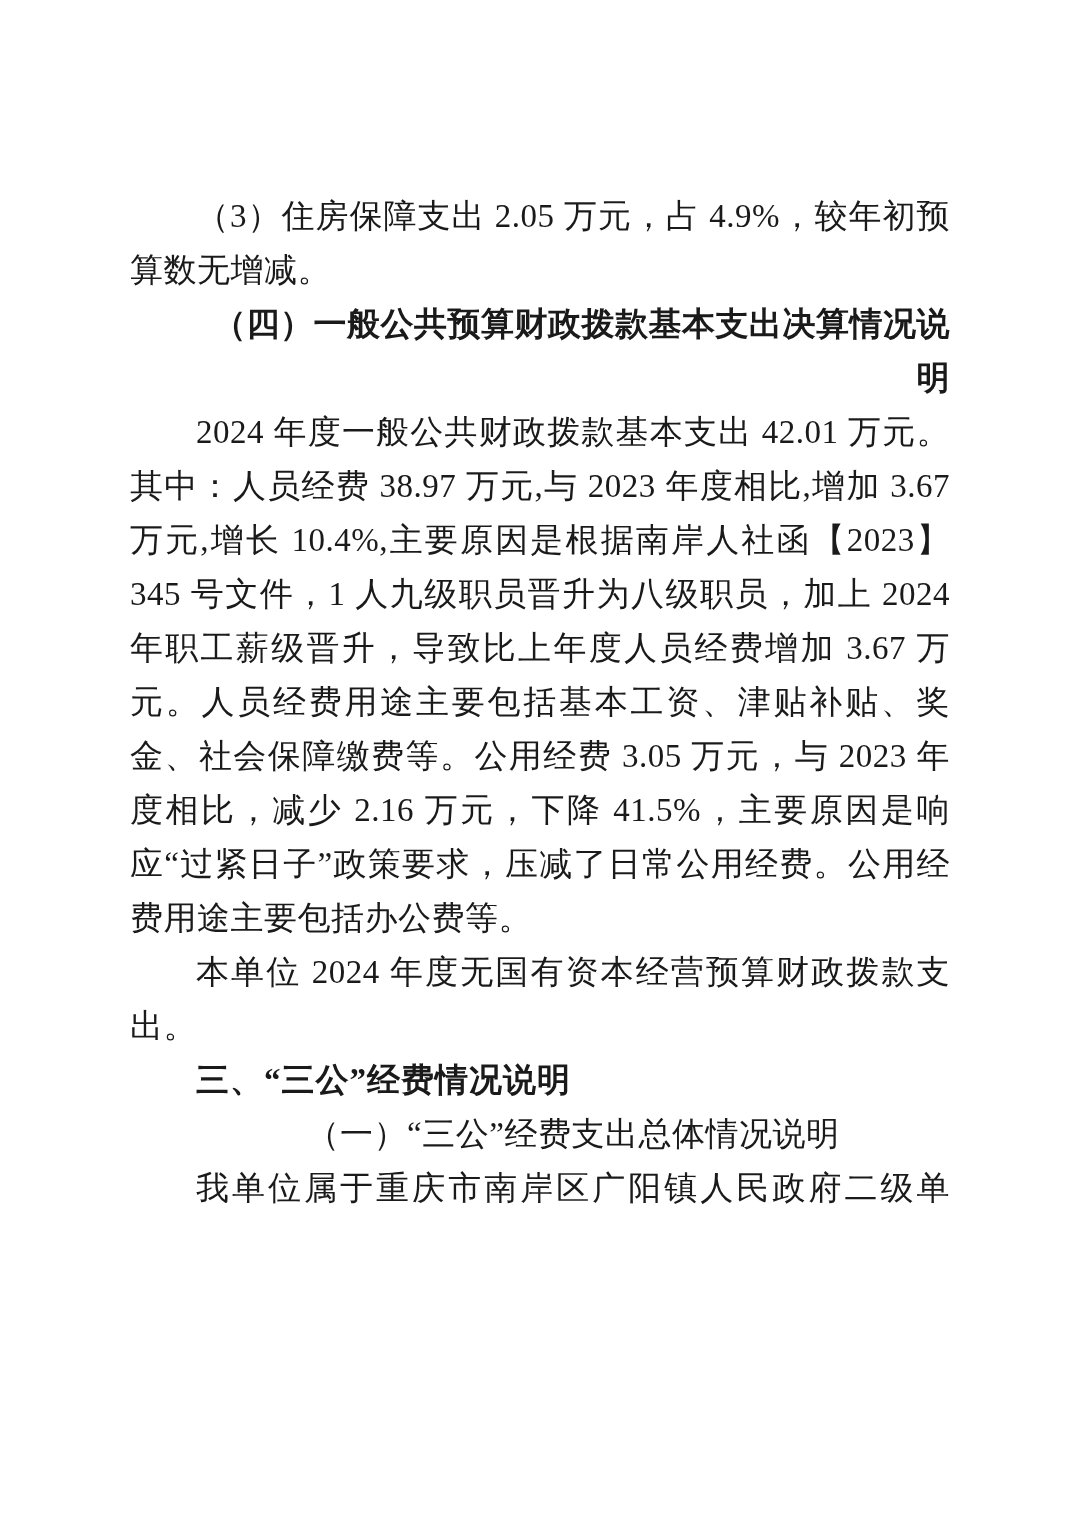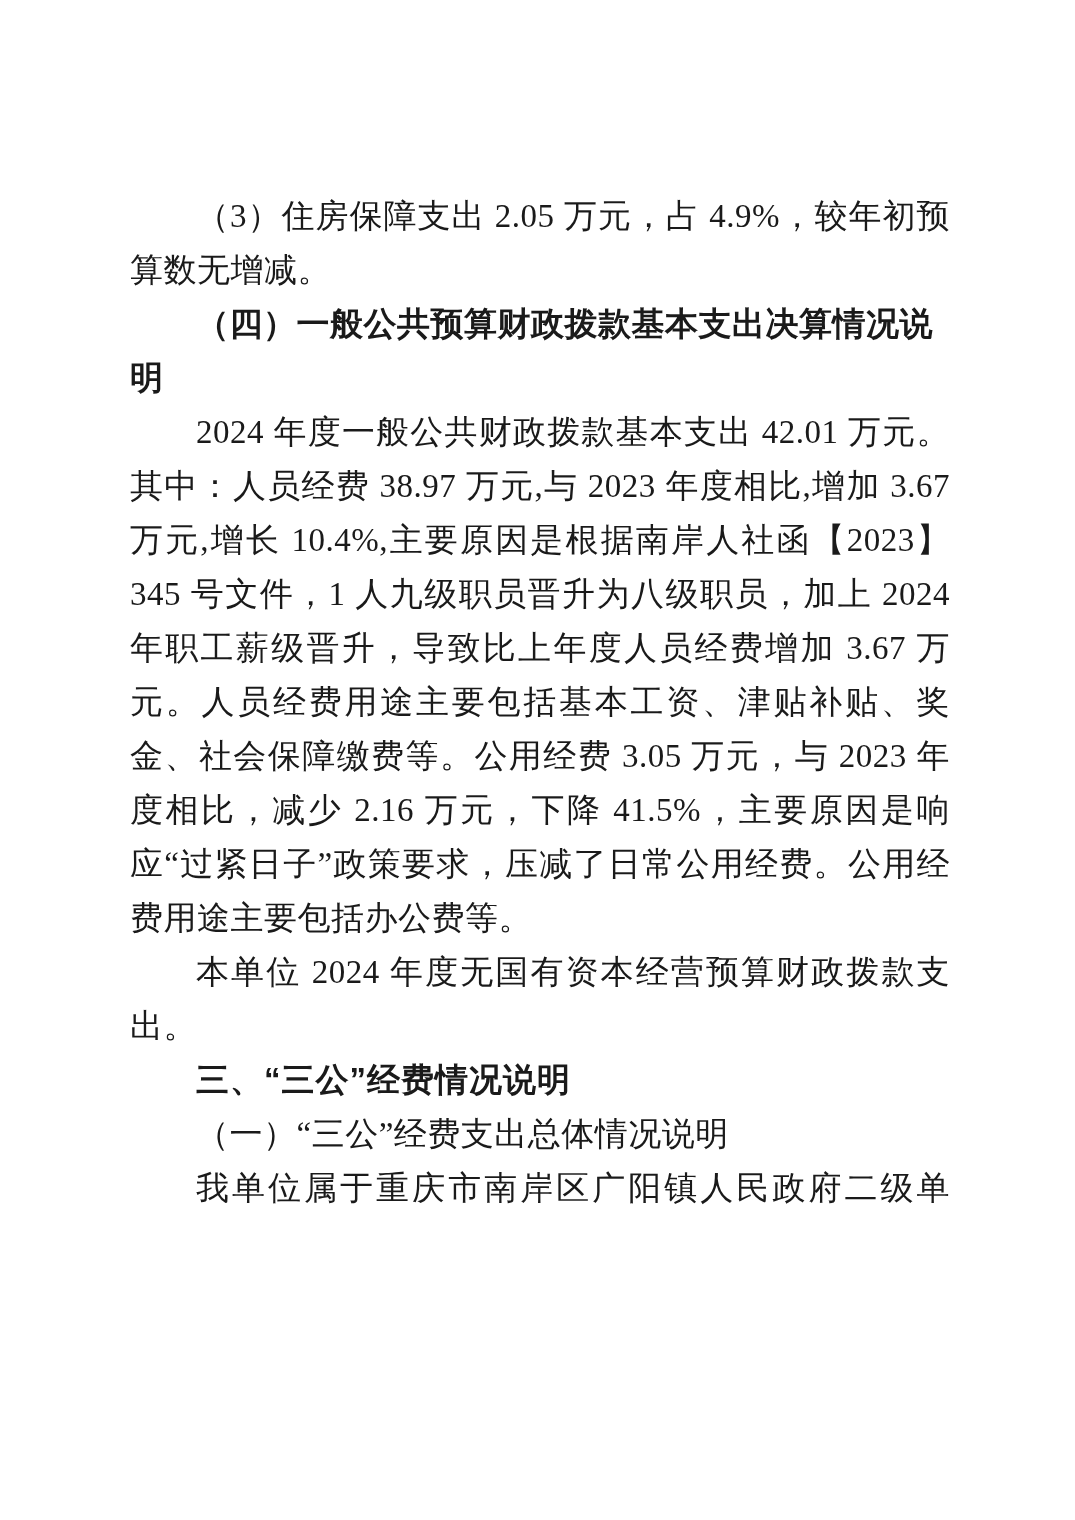--- a/index.html
+++ b/index.html
@@ -30,28 +30,28 @@
     line-height: 54px;
     text-indent: 2em;
     text-align: justify;
     letter-spacing: 0.5px;
   }
   p.body-text {
     font-weight: 400;
   }
   p.h-kai-bold {
     font-weight: 700;
-    text-align: left;
+    text-align: right;
   }
   p.h-kai {
     font-weight: 400;
-    text-align: left;
+    text-align: center;
   }
   p.h-hei {
-    font-family: Liberation Sans, sans-serif;
+    font-family: Liberation Serif, serif;
     font-weight: 700;
     text-align: left;
     letter-spacing: 1px;
   }
   .footer {
     position: absolute;
     top: 1403px;
     left: 0;
     right: 0;
     text-align: center;

